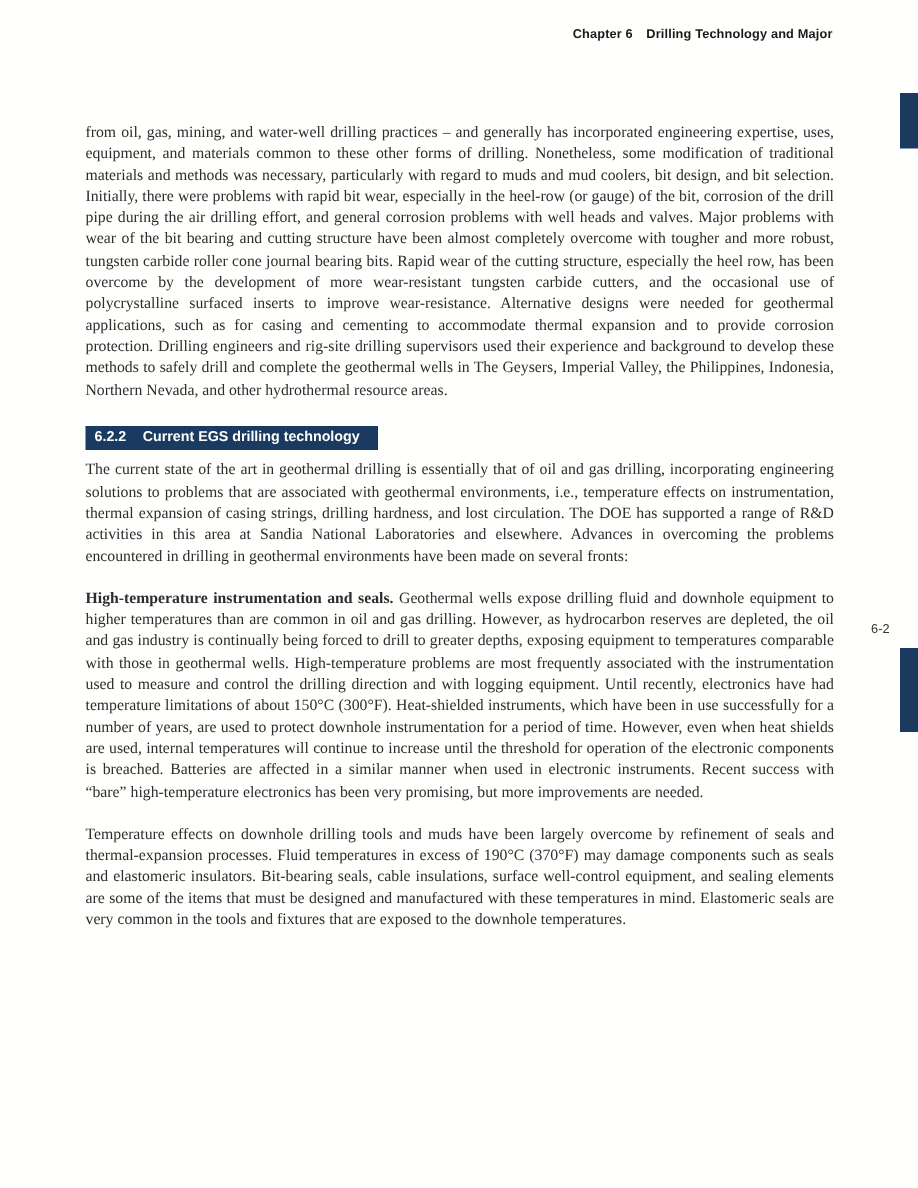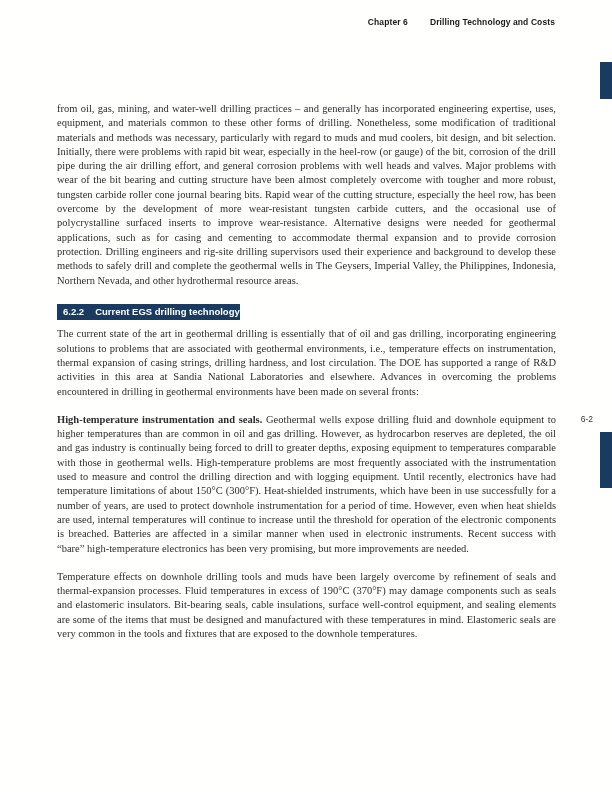--- a/index.html
+++ b/index.html
@@ -20,43 +20,43 @@
     position: absolute;
     top: 17px;
     right: 57px;
     font-family: "Liberation Sans", sans-serif;
     font-size: 8.5px;
     font-weight: bold;
     color: #1a1a1a;
     letter-spacing: 0.1px;
   }
   .page-header .chapter-label {
-    margin-right: 22px;
+    margin-right: 9px;
   }
   .content {
     position: absolute;
     left: 57px;
-    top: 102px;
+    top: 82px;
     width: 499px;
     font-size: 10.5px;
     line-height: 14.3px;
     text-align: justify;
   }
   .content p {
     margin: 0 0 14px 0;
   }
   .section-heading {
     display: inline-block;
     background: #1b3a5f;
     color: #ffffff;
     font-family: "Liberation Sans", sans-serif;
     font-weight: bold;
     font-size: 9.5px;
     line-height: 9.5px;
-    padding: 3px 0 4px 6px;
+    padding: 3px 12px 4px 6px;
     margin: 2px 0 7px 0;
   }
   .section-heading .section-number {
     margin-right: 11px;
   }
   .lead {
     font-weight: bold;
   }
   .edge-tab {
     position: absolute;
@@ -74,21 +74,21 @@
     font-size: 8.5px;
     color: #333333;
   }
 </style>
 </head>
 <body>
 
 <div class="page">
 
   <div class="page-header">
-    <span class="chapter-label">Chapter 6</span><span>Drilling Technology and Costs</span>
+    <span class="chapter-label">Chapter 6</span><span>Drilling Technology and Major</span>
   </div>
 
   <div class="edge-tab top"></div>
   <div class="margin-page-number">6-2</div>
   <div class="edge-tab mid"></div>
 
   <div class="content">
 
     <p>from oil, gas, mining, and water-well drilling practices – and generally has incorporated engineering expertise, uses, equipment, and materials common to these other forms of drilling. Nonetheless, some modification of traditional materials and methods was necessary, particularly with regard to muds and mud coolers, bit design, and bit selection. Initially, there were problems with rapid bit wear, especially in the heel-row (or gauge) of the bit, corrosion of the drill pipe during the air drilling effort, and general corrosion problems with well heads and valves. Major problems with wear of the bit bearing and cutting structure have been almost completely overcome with tougher and more robust, tungsten carbide roller cone journal bearing bits. Rapid wear of the cutting structure, especially the heel row, has been overcome by the development of more wear-resistant tungsten carbide cutters, and the occasional use of polycrystalline surfaced inserts to improve wear-resistance. Alternative designs were needed for geothermal applications, such as for casing and cementing to accommodate thermal expansion and to provide corrosion protection. Drilling engineers and rig-site drilling supervisors used their experience and background to develop these methods to safely drill and complete the geothermal wells in The Geysers, Imperial Valley, the Philippines, Indonesia, Northern Nevada, and other hydrothermal resource areas.</p>
 

